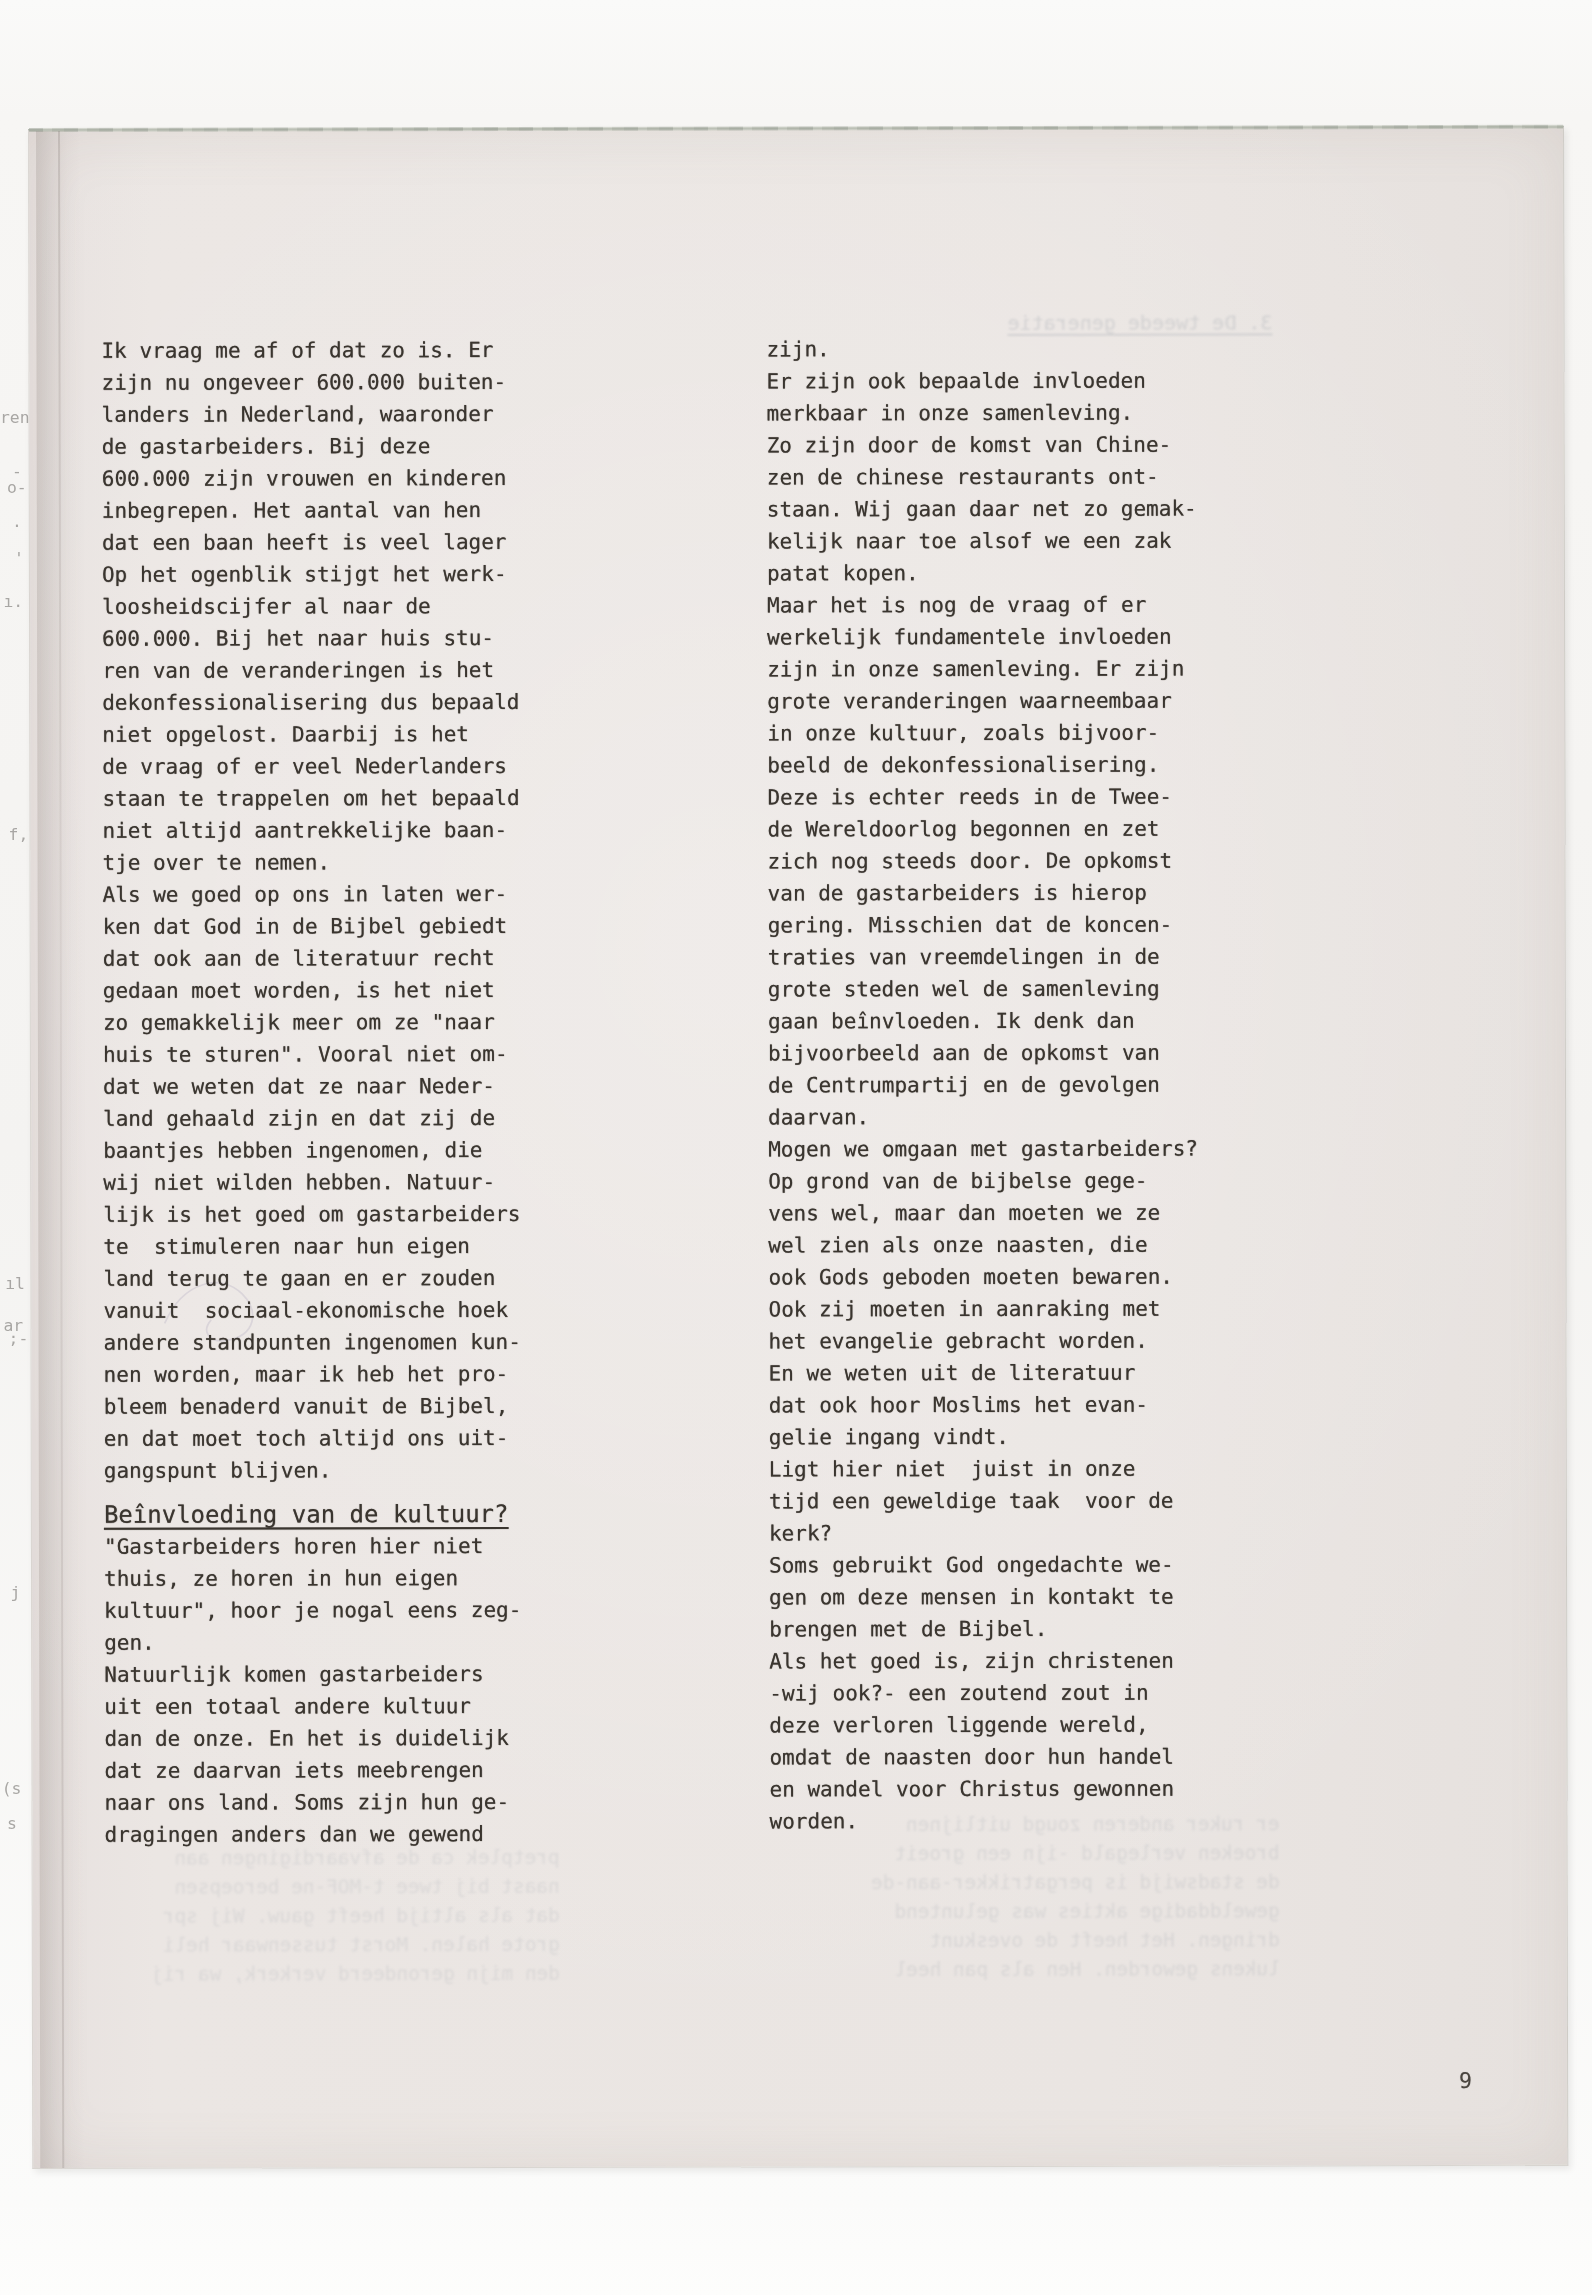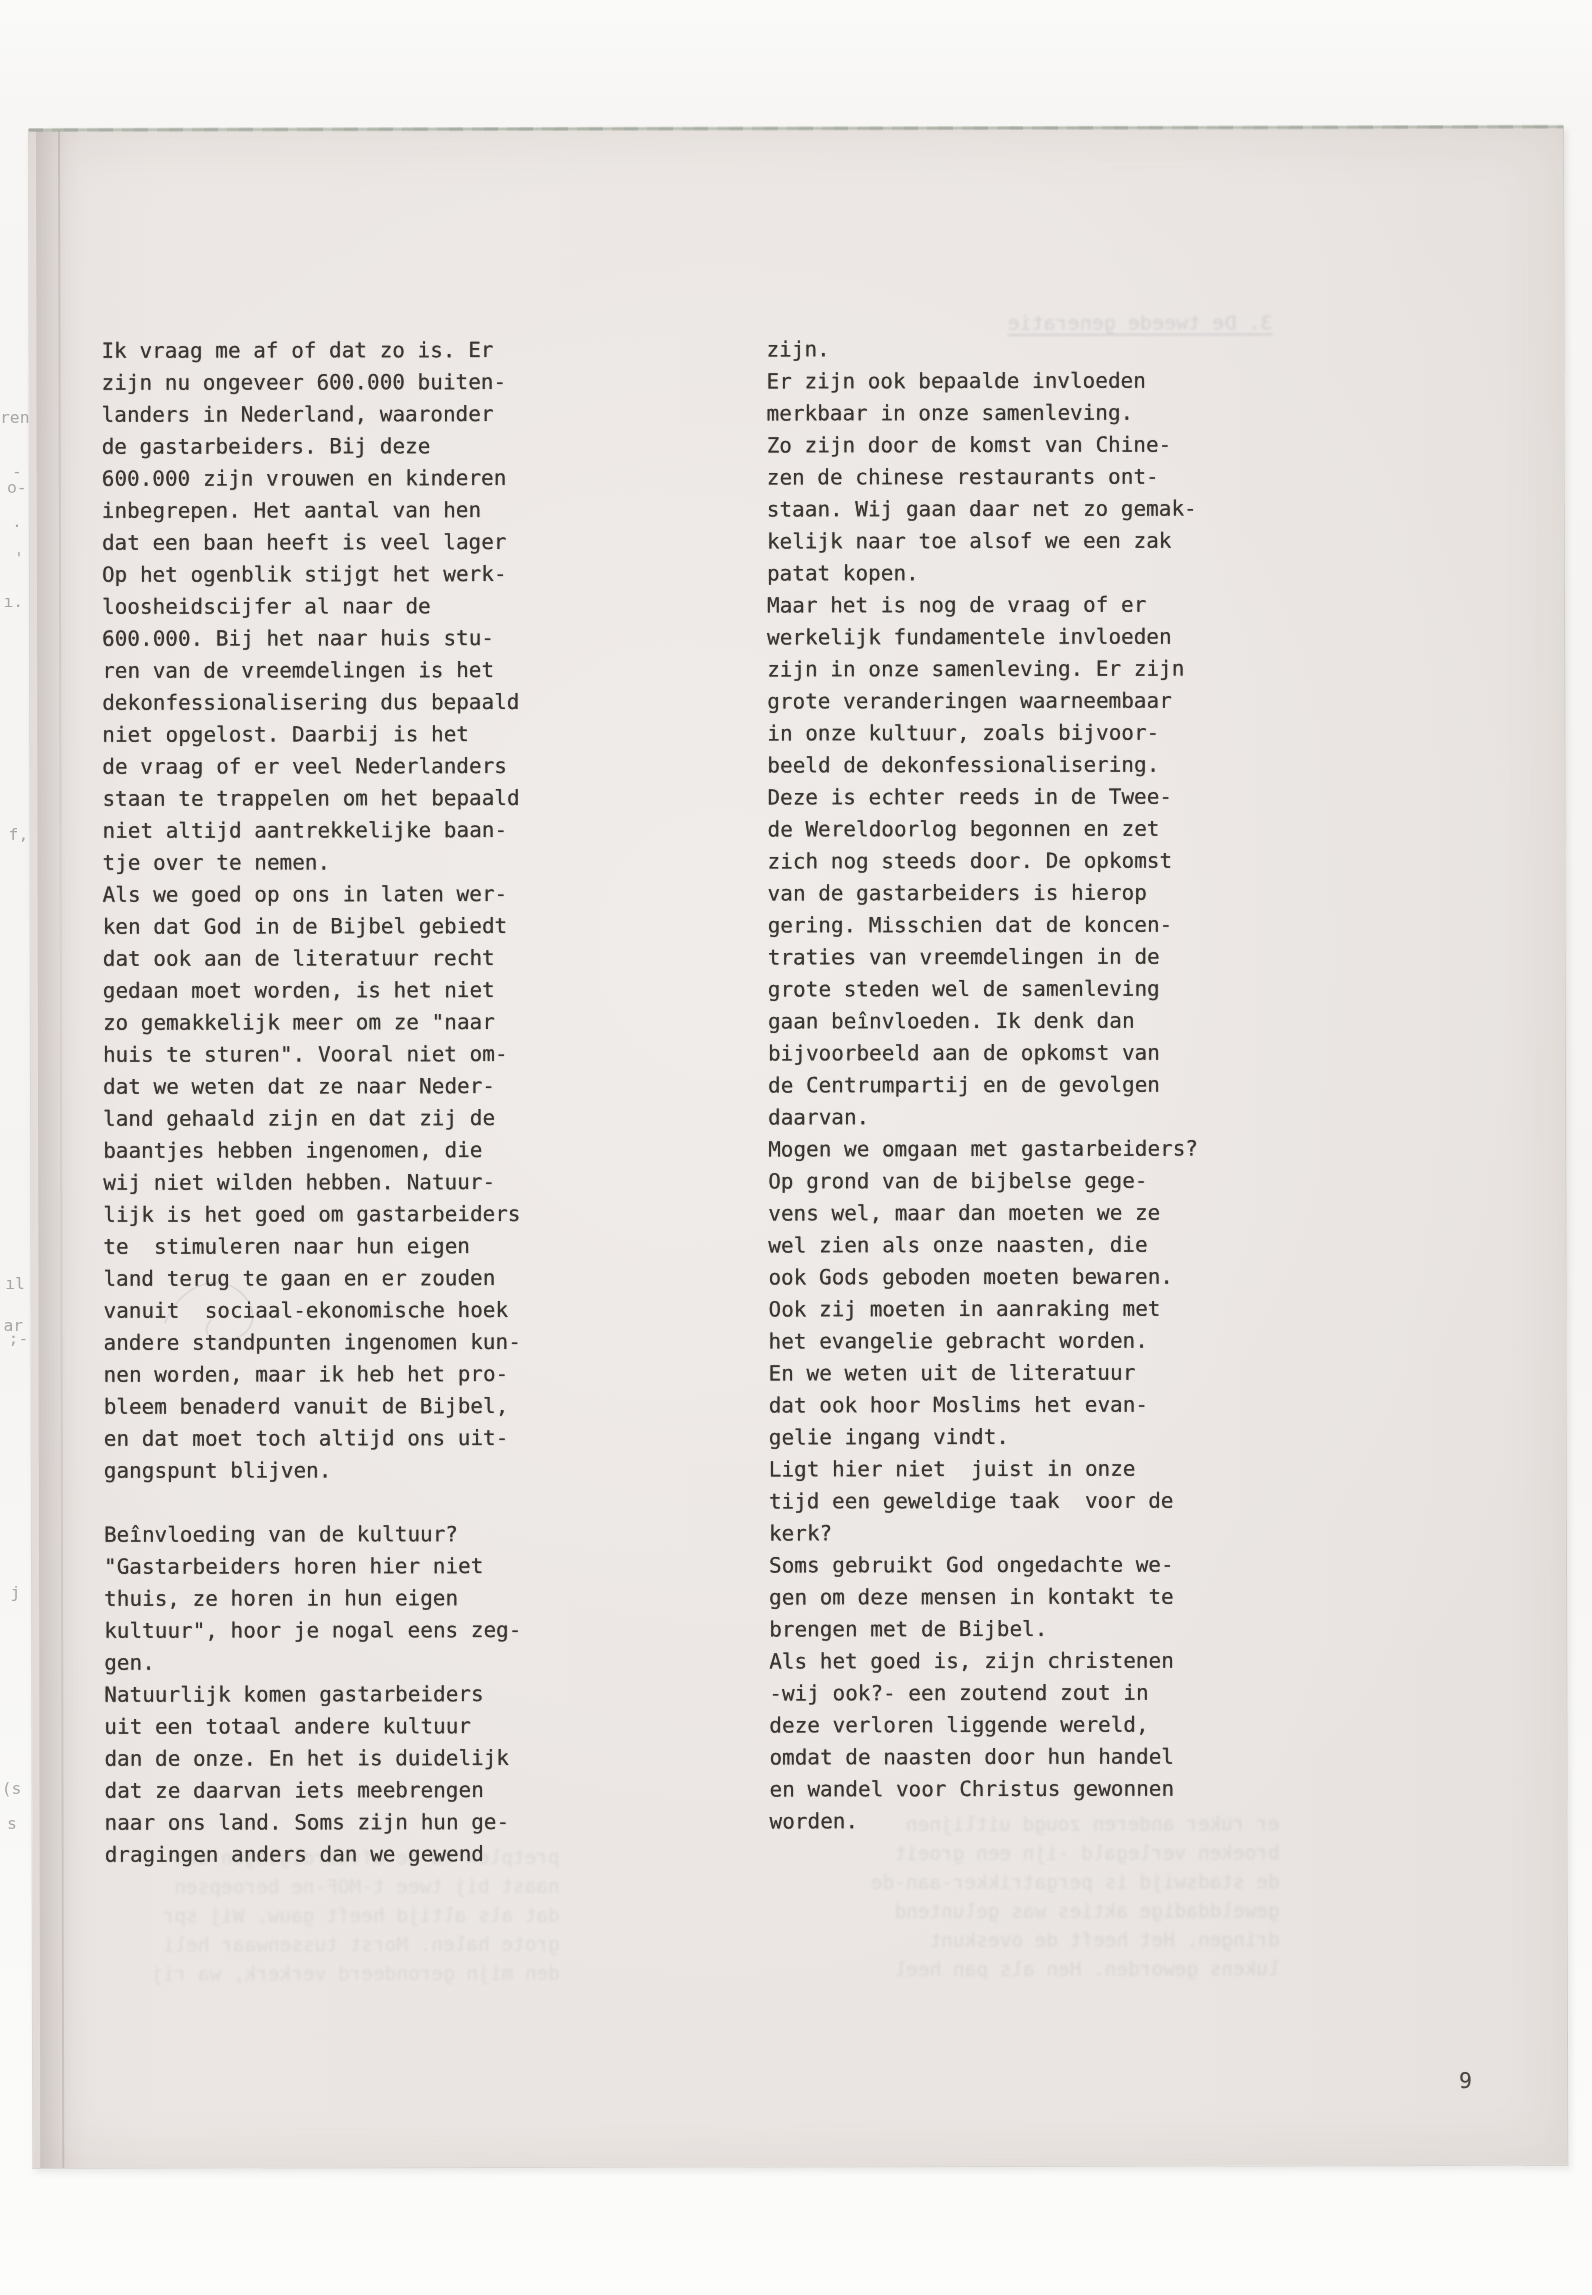--- a/index.html
+++ b/index.html
@@ -36,22 +36,22 @@
   }
   
   .col{position:absolute;top:204px;color:#3a352f;}
   .col-left{left:72px;}
   .col-right{left:737px;}
   .line{
     font-size:21px;line-height:32px;white-space:pre;
     text-shadow:0 0 0.9px rgba(58,53,47,0.55), 0.3px 0.3px 0.5px rgba(58,53,47,0.28);
   }
   .heading-line{
-    font-size:21px;line-height:32px;white-space:pre;margin-top:32px;
-    text-decoration-thickness:1.7px;text-underline-offset:5.2px;
+    font-size:24px;line-height:32px;white-space:pre;margin-top:12px;
+    text-decoration:underline;text-decoration-thickness:1.7px;text-underline-offset:5.2px;
     text-shadow:0 0 0.9px rgba(58,53,47,0.55), 0.3px 0.3px 0.5px rgba(58,53,47,0.28);
   }
   .page-number{
     position:absolute;left:1426px;top:1940px;font-size:21.6px;color:#4a453f;
     text-shadow:0 0 0.9px rgba(74,69,63,0.4);
   }
   
   .ghost{position:absolute;color:#99a0a9;transform:scaleX(-1);filter:blur(1px);}
   .ghost .line{font-size:19.4px;line-height:29px;text-shadow:none;}
   .ghost-heading{
@@ -116,21 +116,21 @@
           <div class="line">Ik vraag me af of dat zo is. Er</div>
           <div class="line">zijn nu ongeveer 600.000 buiten-</div>
           <div class="line">landers in Nederland, waaronder</div>
           <div class="line">de gastarbeiders. Bij deze</div>
           <div class="line">600.000 zijn vrouwen en kinderen</div>
           <div class="line">inbegrepen. Het aantal van hen</div>
           <div class="line">dat een baan heeft is veel lager</div>
           <div class="line">Op het ogenblik stijgt het werk-</div>
           <div class="line">loosheidscijfer al naar de</div>
           <div class="line">600.000. Bij het naar huis stu-</div>
-          <div class="line">ren van de vreemdelingen is het</div>
+          <div class="line">ren van de veranderingen is het</div>
           <div class="line">dekonfessionalisering dus bepaald</div>
           <div class="line">niet opgelost. Daarbij is het</div>
           <div class="line">de vraag of er veel Nederlanders</div>
           <div class="line">staan te trappelen om het bepaald</div>
           <div class="line">niet altijd aantrekkelijke baan-</div>
           <div class="line">tje over te nemen.</div>
           <div class="line">Als we goed op ons in laten wer-</div>
           <div class="line">ken dat God in de Bijbel gebiedt</div>
           <div class="line">dat ook aan de literatuur recht</div>
           <div class="line">gedaan moet worden, is het niet</div>

